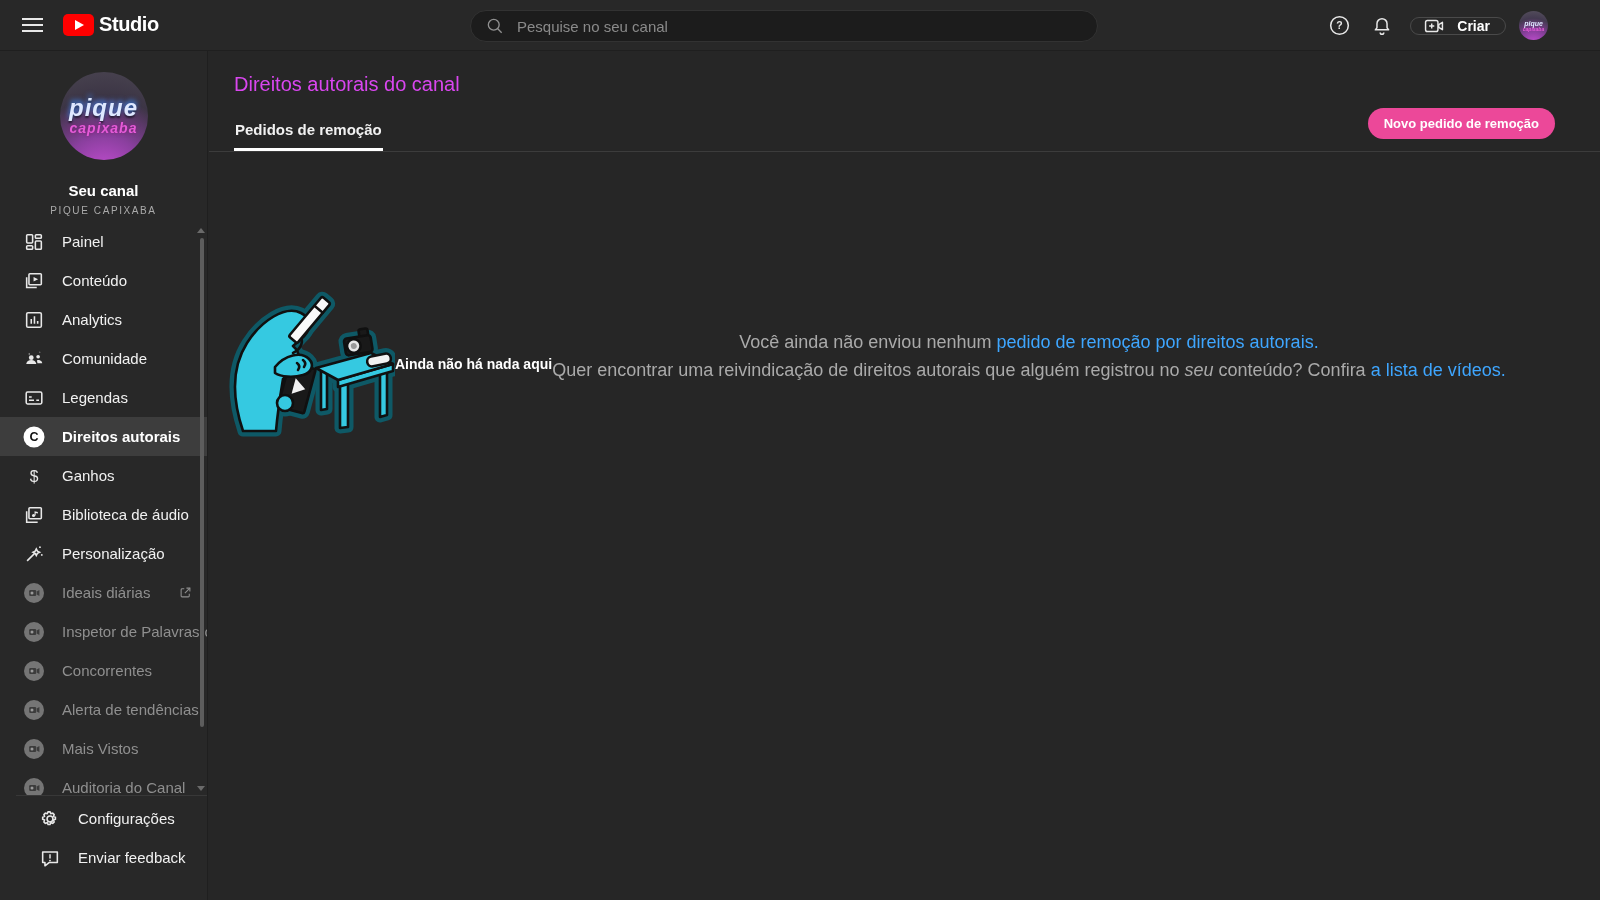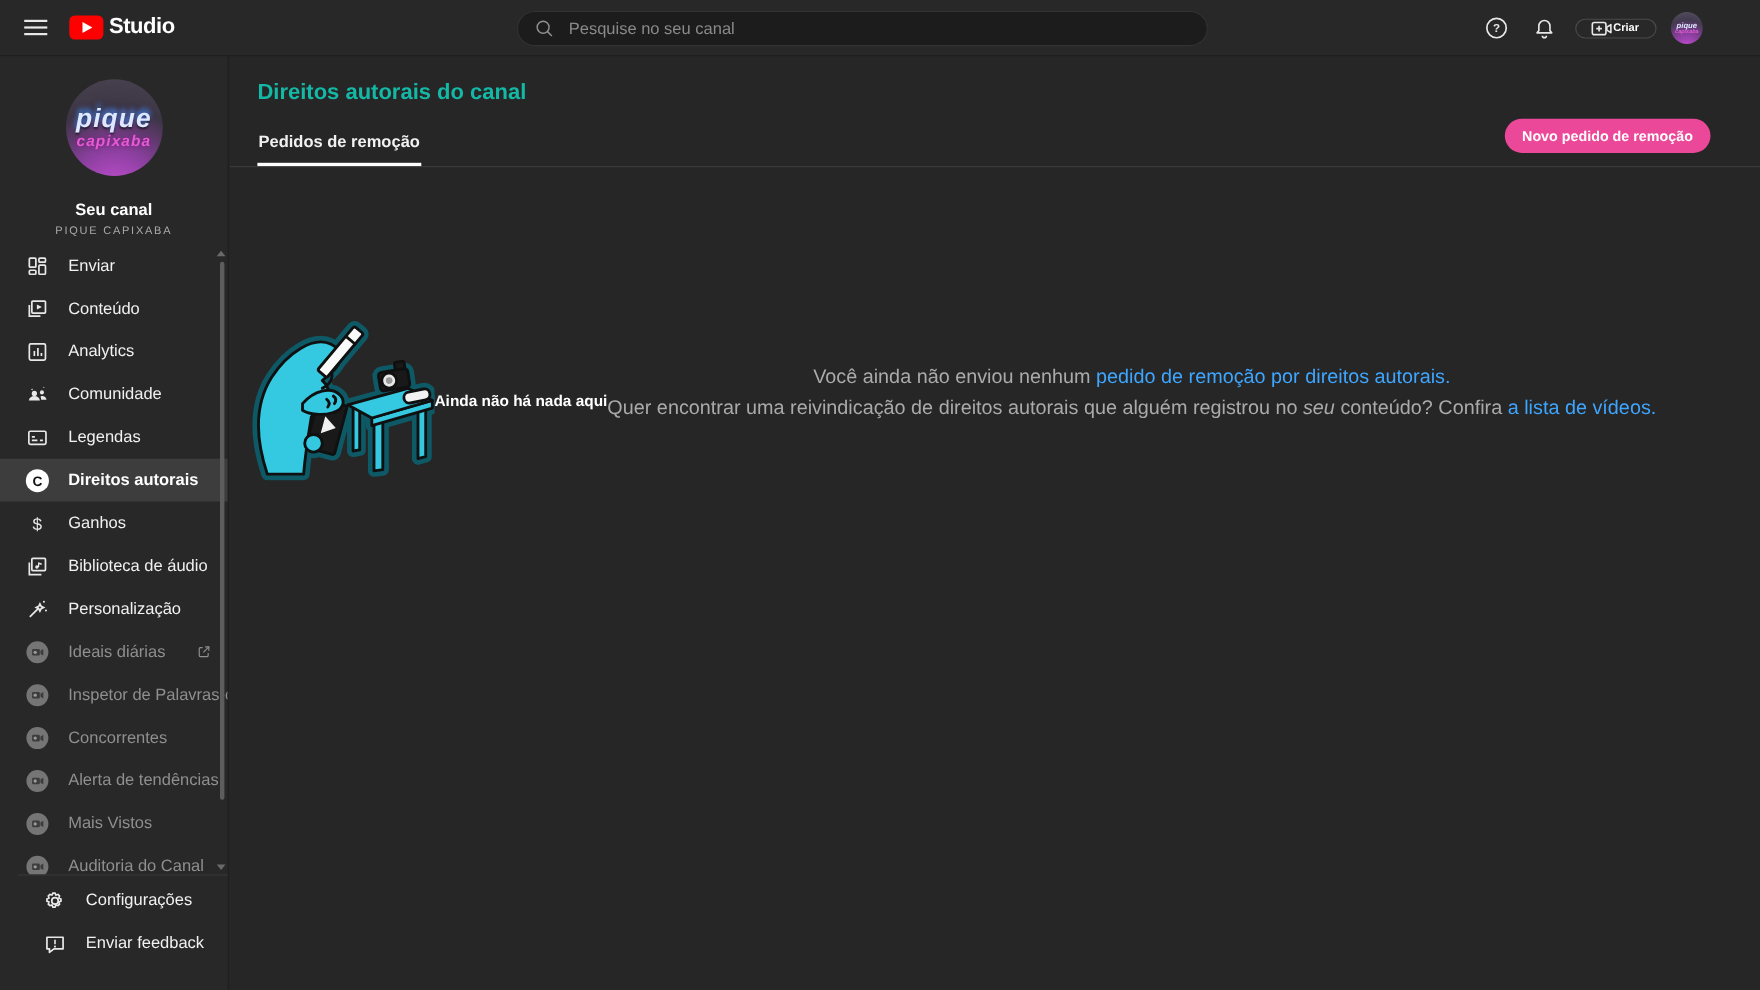--- a/index.html
+++ b/index.html
@@ -20,23 +20,23 @@
   .search { position:absolute; left:470px; top:10px; width:628px; height:32px; background:#1c1c1c;
             border:1px solid #323232; border-radius:16px; display:flex; align-items:center; padding:0 14px; }
   .search svg { flex:0 0 auto; }
   .search input { flex:1; background:transparent; border:none; outline:none; color:#f1f1f1;
                   font-size:15px; margin-left:12px; font-family:inherit; }
   .search input::placeholder { color:#8a8a8a; }
 
   .topbar-right { position:absolute; right:52px; top:0; height:51px; display:flex; align-items:center; gap:13px; }
   .icon-btn { background:none; border:none; width:30px; height:30px; display:flex; align-items:center;
               justify-content:center; cursor:pointer; color:#e8e8e8; }
-  .create-btn { display:flex; align-items:center; gap:0; height:18px; padding:0 15px 0 12px;
+  .create-btn { display:flex; align-items:center; gap:12px; height:18px; padding:0 15px 0 12px;
                 background:transparent; border:1px solid #4a4a4a; border-radius:17px; color:#fff;
-                font-size:10px; font-weight:600; cursor:pointer; font-family:inherit; }
+                font-size:14px; font-weight:600; cursor:pointer; font-family:inherit; }
   .avatar-sm { width:29px; height:29px; border-radius:50%; border:none; cursor:pointer; overflow:hidden;
                background:radial-gradient(circle at 50% 115%, #c84fd6 0%, #8a3f9e 38%, #433a50 72%, #57525e 100%);
                display:flex; flex-direction:column; align-items:center; justify-content:center; }
   .avatar-sm .t1 { font-size:7px; font-weight:800; font-style:italic; color:#dfe8ff; line-height:1; }
   .avatar-sm .t2 { font-size:5px; font-weight:800; font-style:italic; color:#e65ad8; line-height:1; }
 
   
   .sidebar { position:absolute; top:51px; left:0; width:208px; bottom:0; background:#282828;
              border-right:1px solid #1f1f1f; }
   .profile { padding-top:21px; text-align:center; cursor:pointer; }
@@ -63,21 +63,21 @@
                      border-left:4px solid transparent; border-right:4px solid transparent; }
   .sb-up { top:177px; border-bottom:5px solid #6a6a6a; }
   .sb-down { top:735px; border-top:5px solid #6a6a6a; }
   .sb-thumb { position:absolute; right:3px; top:187px; width:4px; height:489px; background:#5d5d5d; border-radius:2px; cursor:pointer; }
 
   .side-footer { position:absolute; bottom:0; left:16px; right:0; height:105px; background:#282828;
                  border-top:1px solid rgba(255,255,255,0.08); padding-top:3px; }
 
   
   .content { position:absolute; left:209px; top:51px; right:0; bottom:0; background:#262626; }
-  .page-title { position:absolute; left:25px; top:22px; font-size:20px; font-weight:700; color:#14b8a6; }
+  .page-title { position:absolute; left:25px; top:22px; font-size:20px; font-weight:400; color:#d946ef; }
   .tabs { position:absolute; left:0; right:0; top:64px; height:37px; border-bottom:1px solid #3c3c3c; padding-left:25px; }
   .tab { display:inline-block; height:100%; padding:6px 1px 0; font-size:15px; font-weight:700; color:#f1f1f1;
          border-bottom:3px solid #ffffff; cursor:pointer; }
   .new-btn { position:absolute; right:45px; top:57px; height:31px; border:none; border-radius:16px;
              background:#ec4899; color:#fff; font-size:13px; font-weight:700; padding:0 16px; cursor:pointer;
              font-family:inherit; }
 
   .empty { position:absolute; top:216px; left:0; right:0; display:flex; align-items:center; }
   .empty-heading { margin-top:24px; font-size:14px; font-weight:700; color:#fff; }
   .empty-text { margin-top:10px; font-size:18px; line-height:1.55; color:#aaa; text-align:center; }
@@ -144,21 +144,21 @@
   <nav class="menu" id="sidebar-menu">
       <div class="menu-item">
         <span class="mi-icon">
           <svg viewBox="0 0 24 24" width="22" height="22" fill="none" stroke="currentColor" stroke-width="1.7">
             <rect x="4" y="4" width="6.5" height="9" rx="1"></rect>
             <rect x="4" y="16" width="6.5" height="4" rx="1"></rect>
             <rect x="13.5" y="4" width="6.5" height="4" rx="1"></rect>
             <rect x="13.5" y="11" width="6.5" height="9" rx="1"></rect>
           </svg>
         </span>
-        <span class="mi-label">Enviar</span>
+        <span class="mi-label">Painel</span>
       </div>
       <div class="menu-item">
         <span class="mi-icon">
           <svg viewBox="0 0 24 24" width="22" height="22">
             <g fill="none" stroke="currentColor" stroke-width="1.7">
               <path d="M4 8v11h11"></path>
               <rect x="6.5" y="4" width="13.5" height="12" rx="1"></rect>
             </g>
             <path d="M11.5 7.5l5 2.5-5 2.5z" fill="currentColor"></path>
           </svg>

